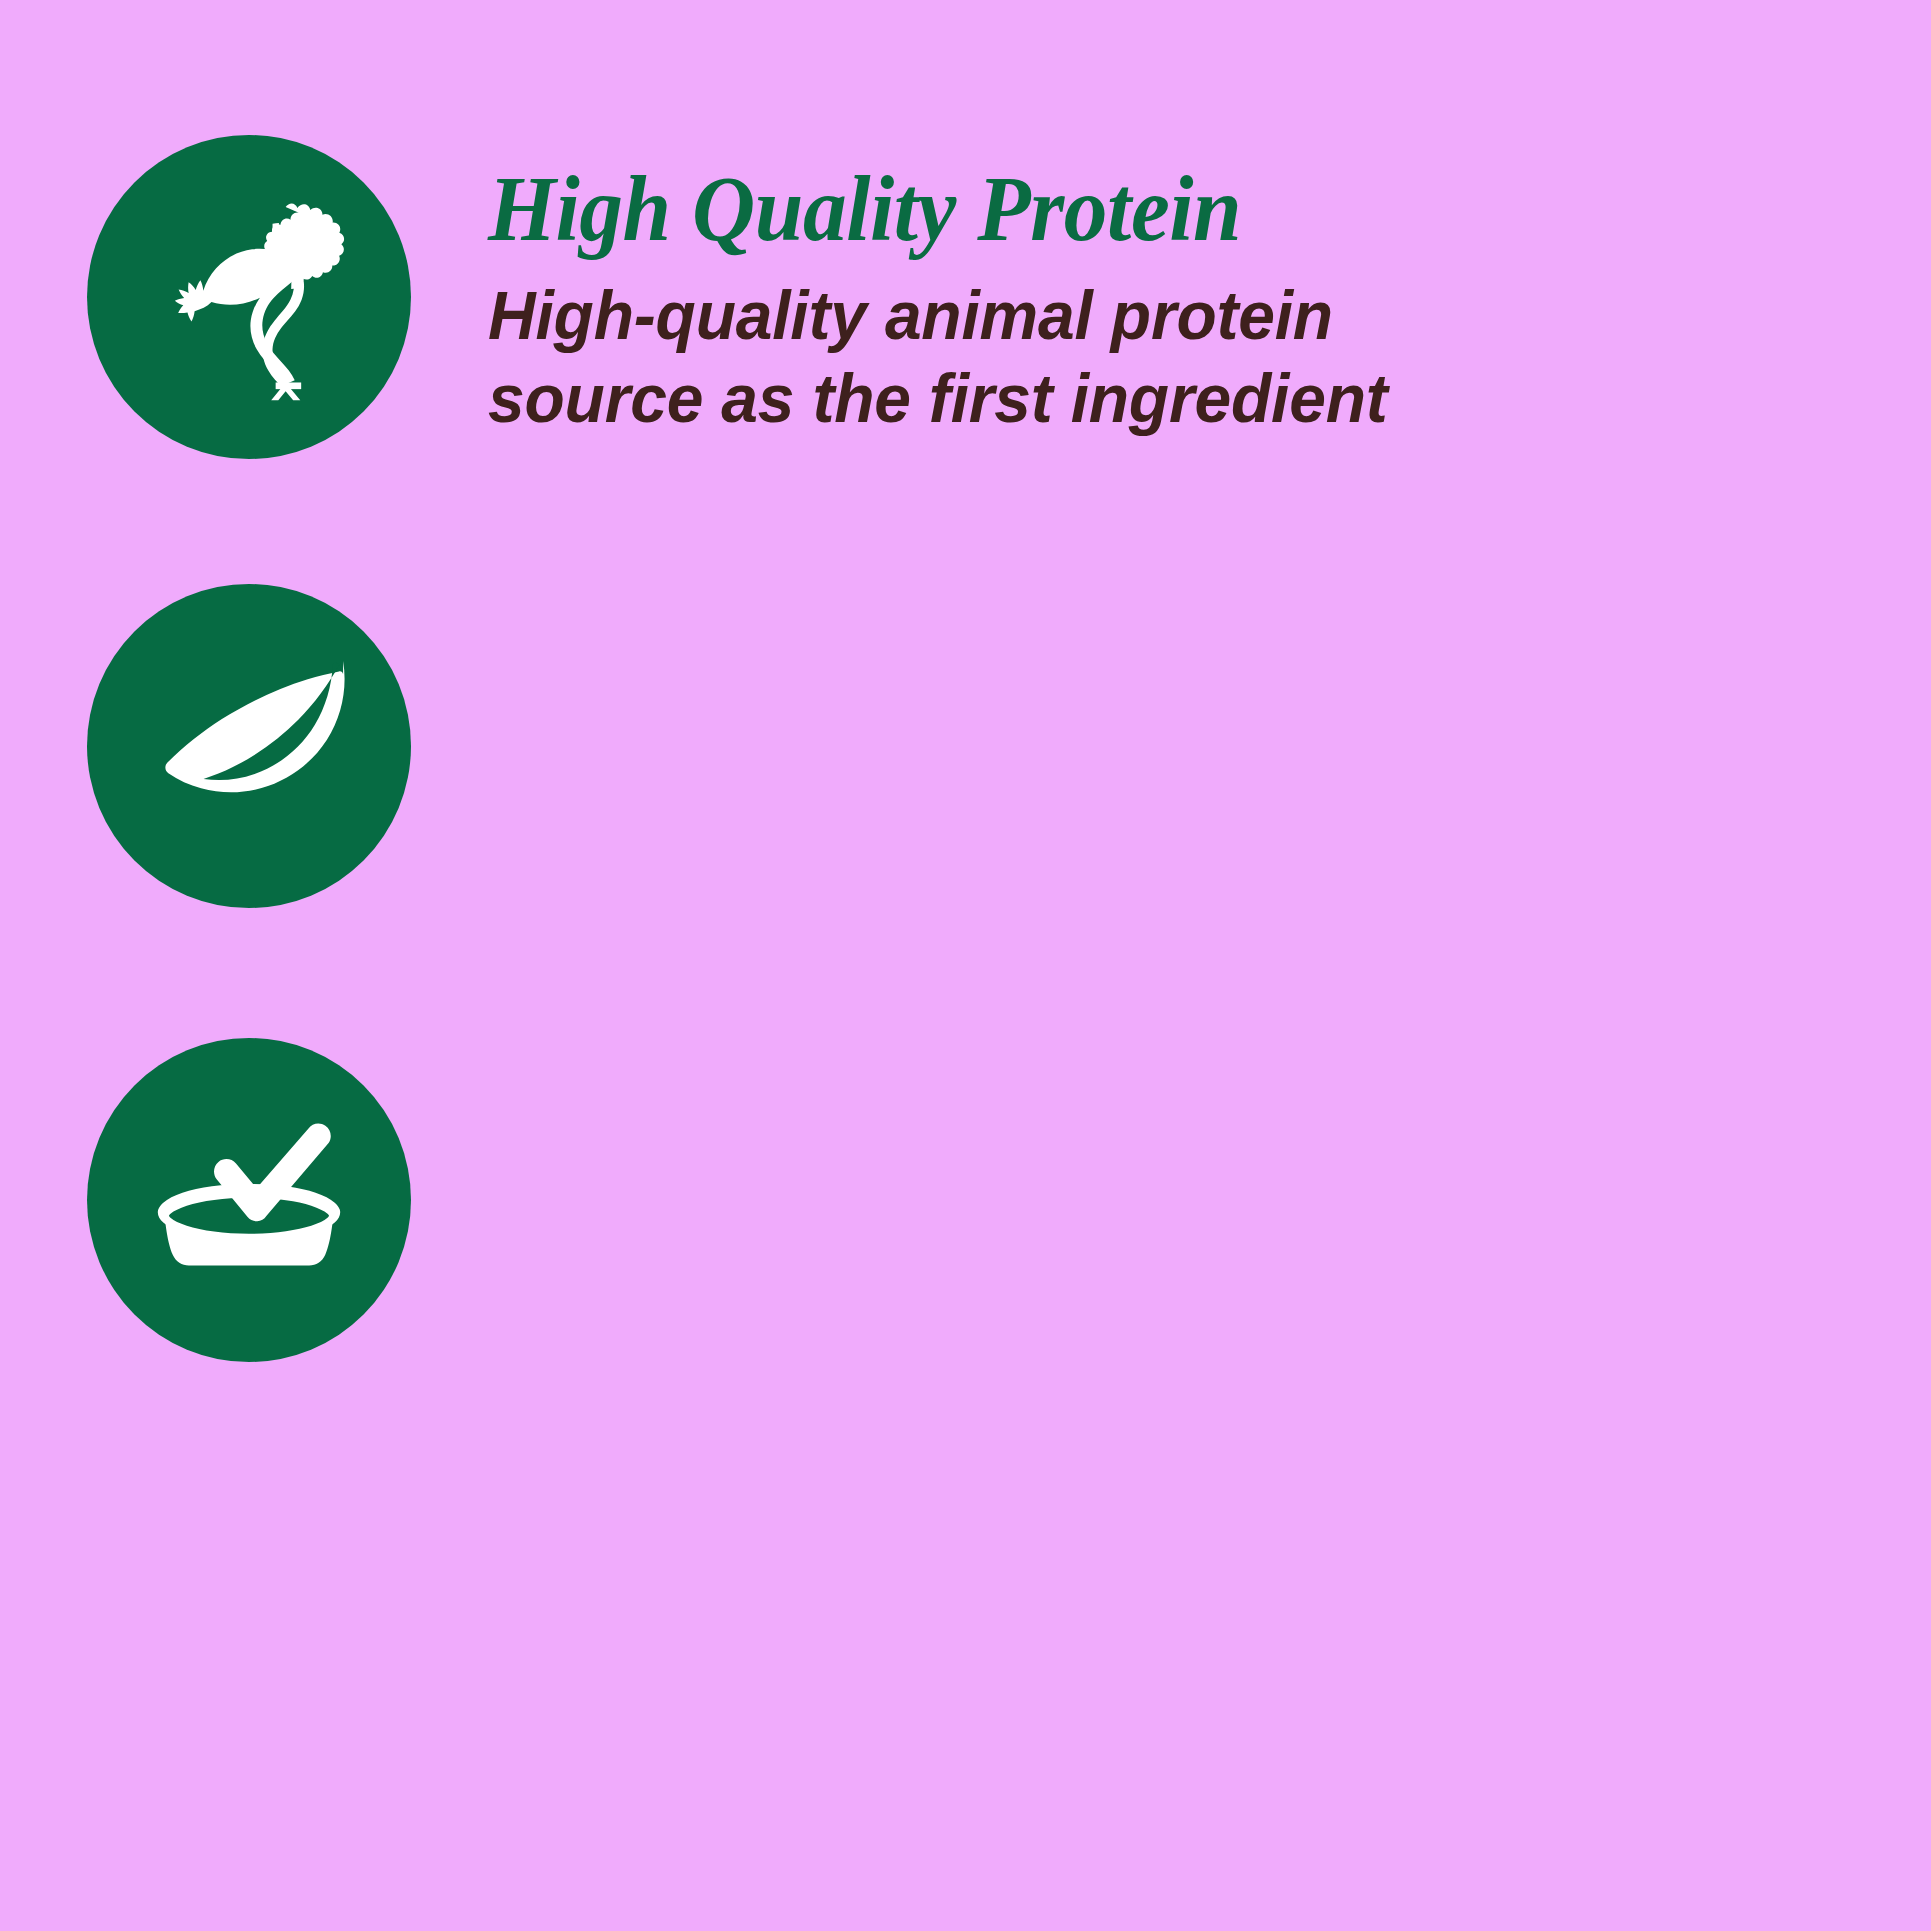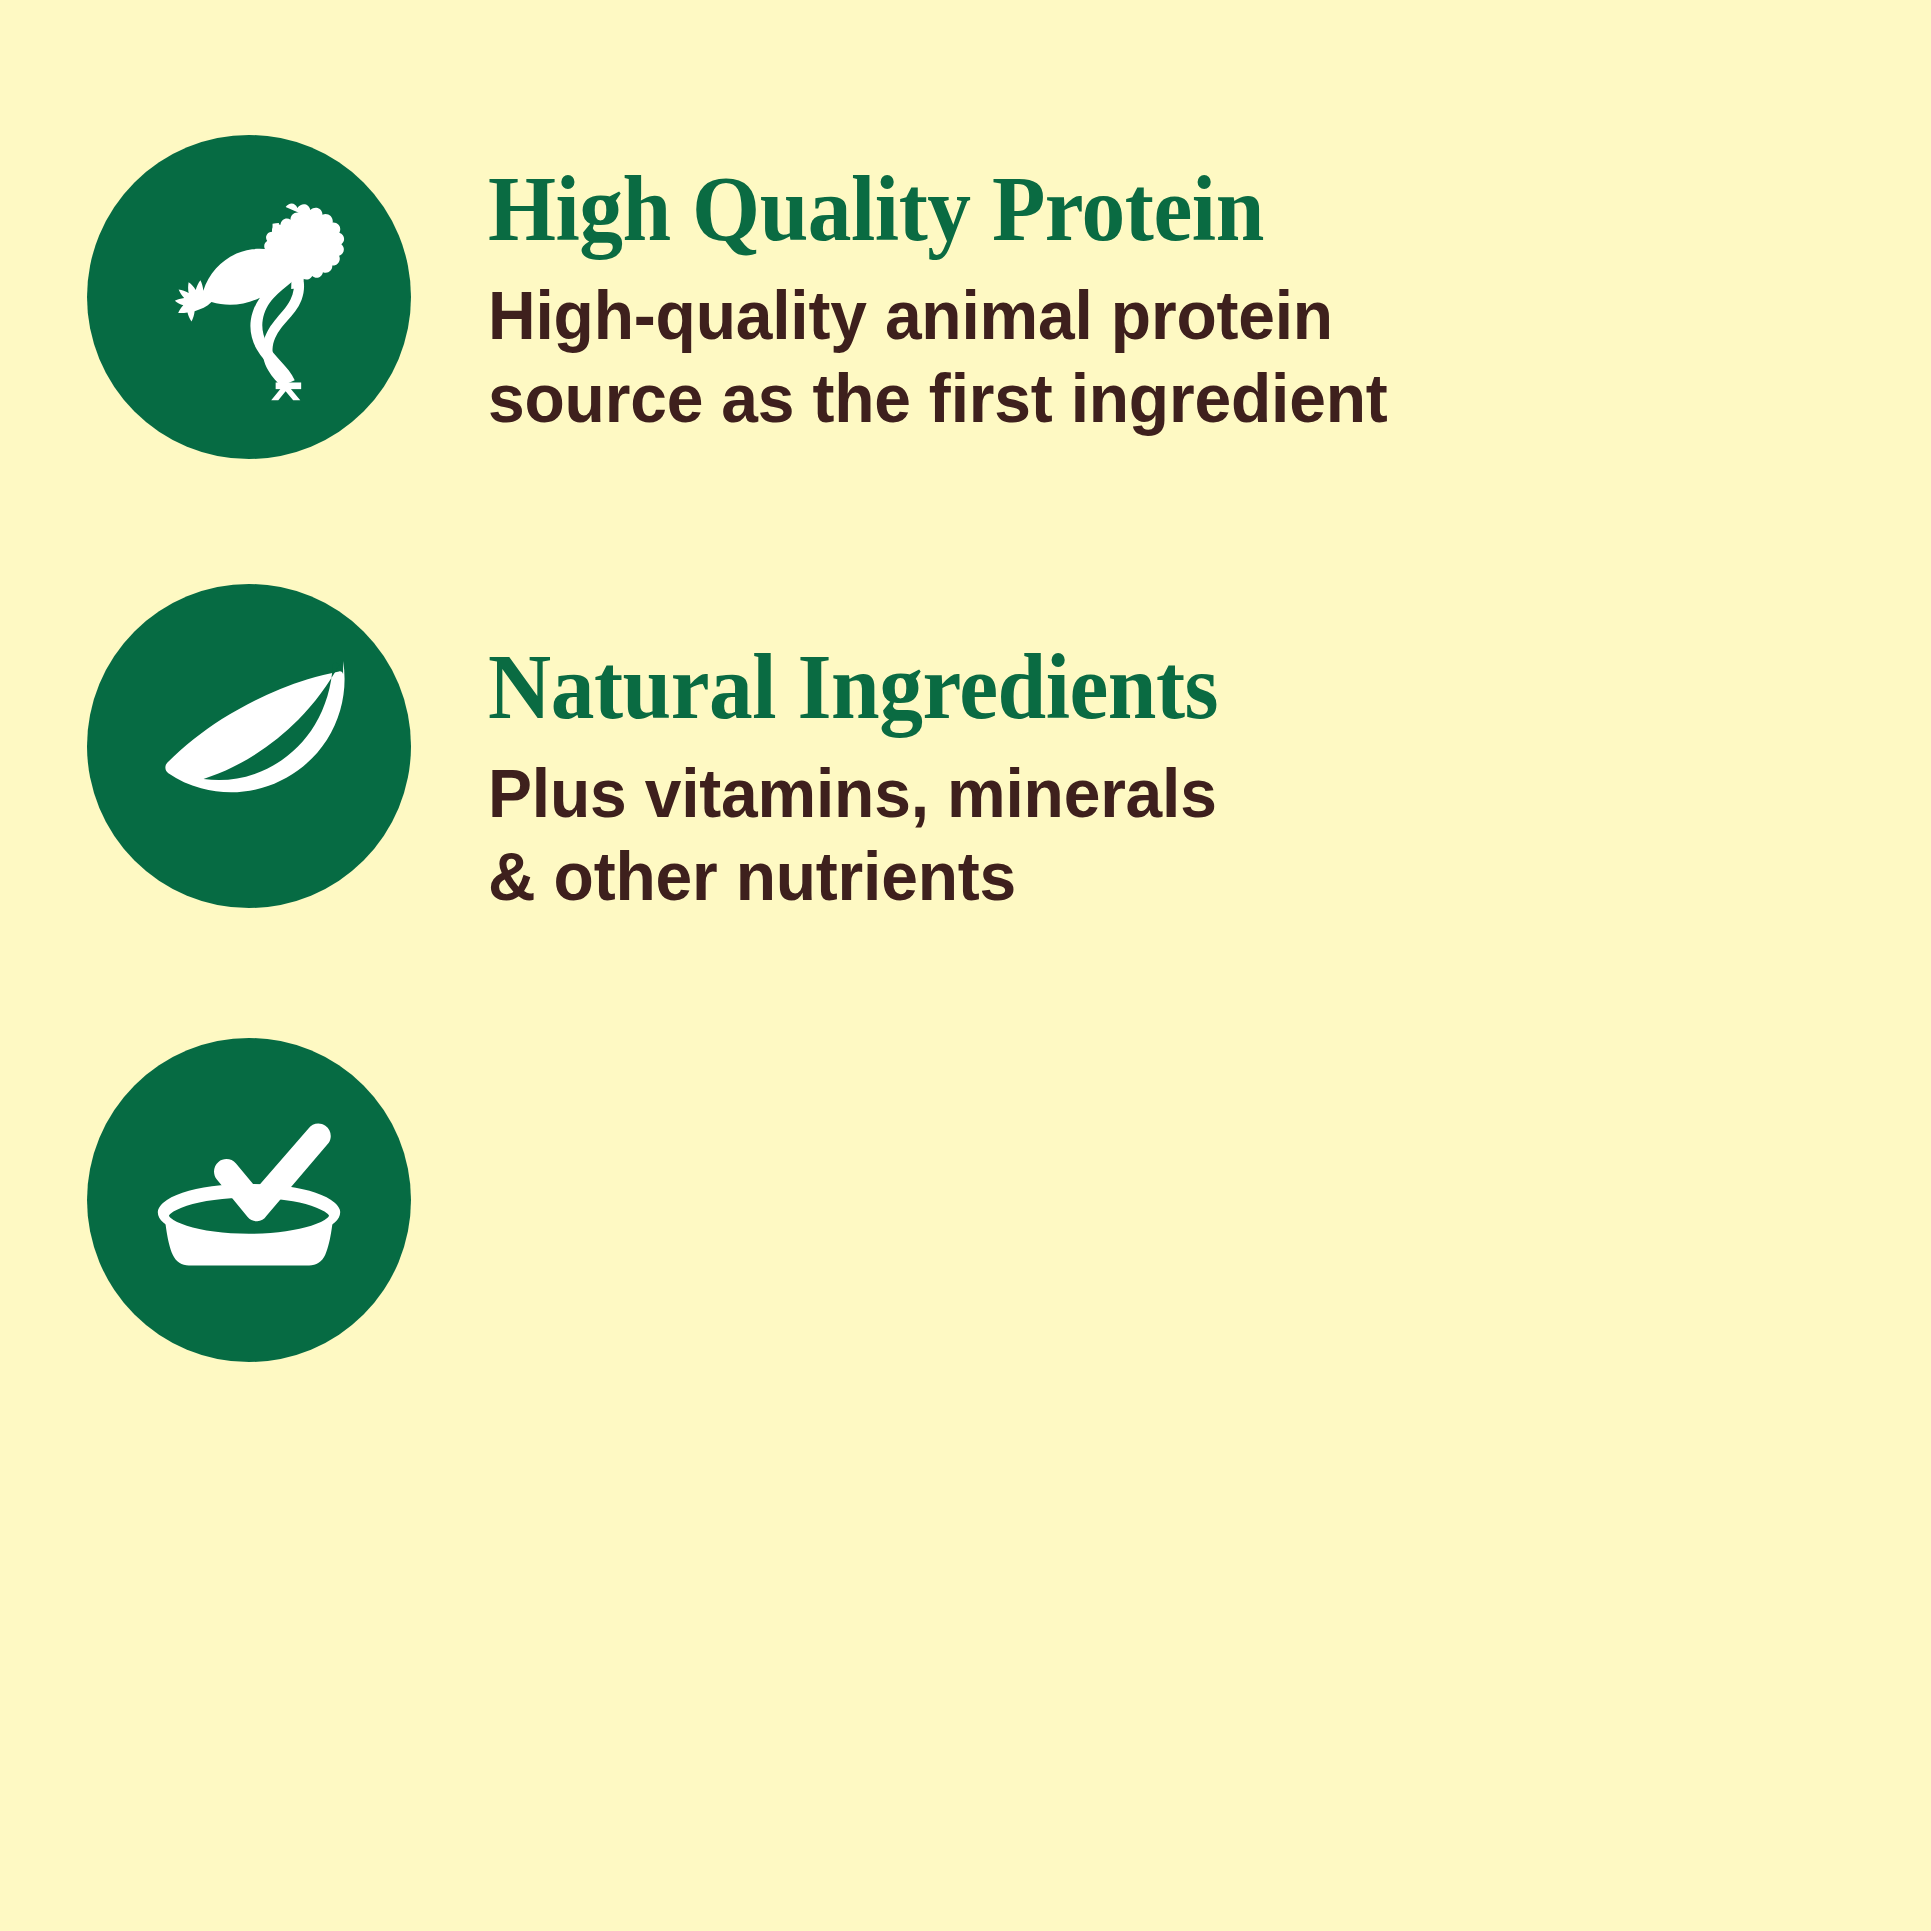--- a/index.html
+++ b/index.html
@@ -73,21 +73,21 @@
     white-space:pre-line;
     letter-spacing:-0.2px;
     transform:scaleX(0.97);
     transform-origin:left center;
   }
   .feature-3 .feature-title { font-size:91px; }
 </style>
 </head>
 <body style="background: rgb(244, 244, 238);">
 
-<div class="page" style="background: #fef9c3;">
+<div class="page" style="background: #f0abfc; font-style: italic;">
   <div class="feature-list">
 
     <div class="feature feature-1">
       <div class="icon-badge" style="background: rgb(6, 107, 67);">
         <span>
           <svg width="222" height="222" viewBox="0 0 100 100" aria-hidden="true">
             <g fill="#FFFFFF">
 
               <path d="M66.5 9.5c1.6-2.4 4.4-2.1 5.3 0.4 1.9-2.6 5.2-2.0 5.8 0.9 2.3-2.0 5.4-0.7 5.5 2.1 2.6-1.0 5.0 1.0 4.6 3.6 2.6-0.2 4.2 2.3 3.0 4.6 2.4 0.7 2.9 3.6 0.9 5.1 1.9 1.6 1.3 4.5-1.0 5.2 1.0 2.2-0.7 4.6-3.1 4.4 0.2 2.4-2.1 4.0-4.2 3.0-0.4 2.4-3.1 3.3-4.8 1.7-1.1 2.1-3.9 2.2-5.2 0.3-1.6 1.7-4.3 1.2-5.1-1.0-2.0 1.2-4.4-0.2-4.5-2.5-2.2 0.5-4.1-1.4-3.5-3.6-2.1-0.2-3.2-2.6-2.0-4.3-1.8-1.0-1.8-3.6 0-4.6-1.3-1.8 0-4.2 2.2-4.2-0.4-2.2 1.7-3.9 3.8-3.1 0.1-2.3 2.6-3.6 4.5-2.3-0.1-2.6 2.6-4.2 4.8-2.7z"></path>
 
@@ -118,25 +118,20 @@
 
               <path d="M92.0 12.0c2.0 12.0-0.5 24.8-7.2 35.2-6.7 10.4-17.2 18.2-29.2 21.6-8.8 2.5-18.2 2.5-27.0 0.1-5.2-1.4-10.2-3.6-14.6-6.7-1.6-1.1-1.8-3.4-0.4-4.8 7.4-7.3 15.6-13.8 24.3-19.4 11.9-7.6 24.8-13.6 38.3-17.8 4.6-1.4 9.3-2.6 14.0-3.5 0.9-0.2 1.7 0.4 1.8 1.3z"></path>
 
               <path d="M90.0 14.5c-1.0 10.6-5.0 20.9-11.6 29.3-6.1 7.8-14.4 13.9-23.7 17.2-6.4 2.3-13.3 3.2-20.1 2.7 9.0-3.2 17.5-7.8 25.1-13.6 7.6-5.8 14.4-12.7 20.1-20.4 3.8-5.1 7.2-10.5 10.2-16.1 0.0 0.3 0.0 0.6 0.0 0.9z" opacity="0"></path>
 
             </g>
             <path d="M90.4 13.6c-5.0 9.0-11.2 17.4-18.4 24.7-8.5 8.6-18.4 15.8-29.2 21.1-4.2 2.1-8.6 3.9-13.1 5.3 7.6 1.1 15.5 0.4 22.8-2.2 11.2-3.9 20.8-11.8 26.9-22.0 4.8-8.0 7.5-17.3 8.0-26.6 0.1-1.5 1.5-1.1 3.0-0.3z" fill="#066B43"></path>
           </svg>
         </span>
       </div>
-      <div class="feature-text">
-        <div class="feature-title" style="color: rgb(10, 107, 66);">Natural Ingredients</div>
-        <div class="feature-body" style="color: rgb(62, 32, 29);">Plus vitamins, minerals
-&amp; other nutrients</div>
-      </div>
     </div>
 
     <div class="feature feature-3">
       <div class="icon-badge" style="background: rgb(6, 107, 67);">
         <span>
           <svg width="228" height="228" viewBox="0 0 100 100" aria-hidden="true">
             <g fill="#FFFFFF">
 
               <path d="M13.0 56.5c0.0 0.0 0.8 11.5 3.6 17.6 1.3 2.9 4.0 4.6 7.0 4.6h52.8c3.0 0 5.7-1.7 7.0-4.6 2.8-6.1 3.6-17.6 3.6-17.6-1.4 1.7-3.6 3.2-6.5 4.5-6.8 3.0-16.9 4.8-30.5 4.8s-23.7-1.8-30.5-4.8c-2.9-1.3-5.1-2.8-6.5-4.5z"></path>
 

